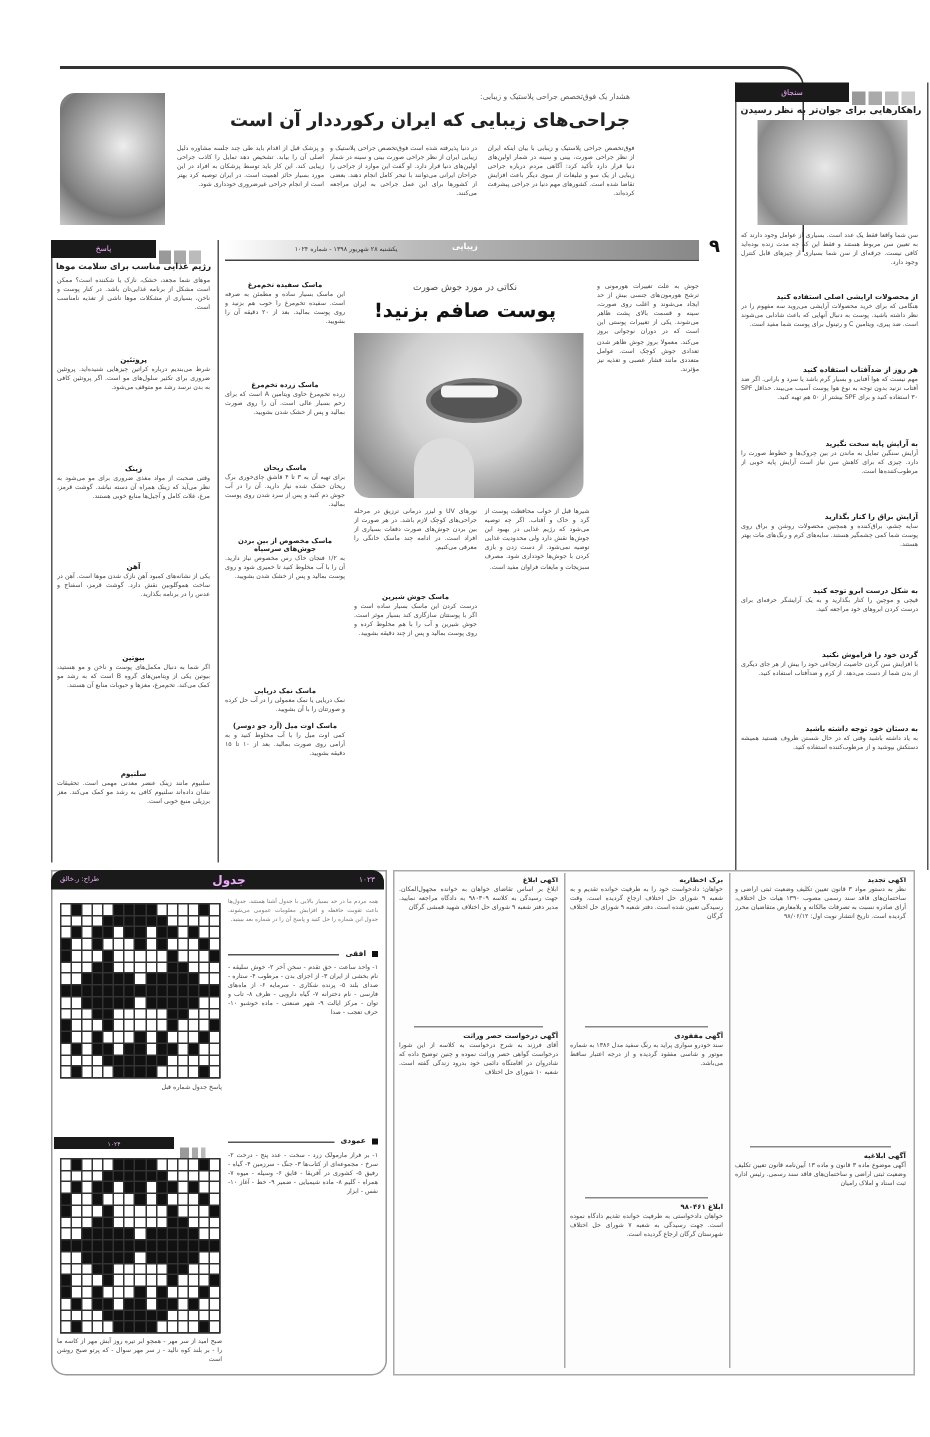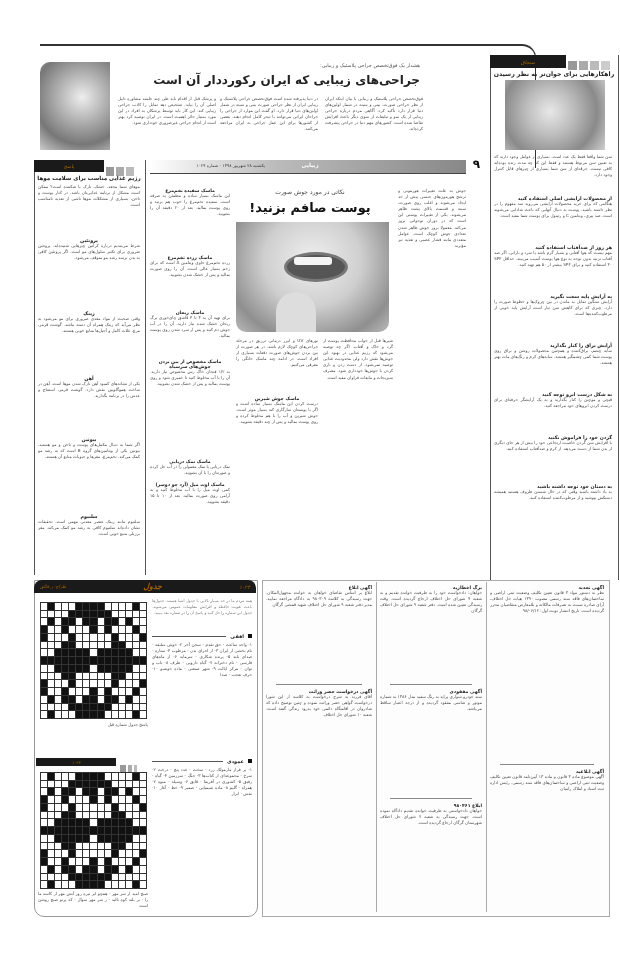--- a/index.html
+++ b/index.html
@@ -2,21 +2,21 @@
 <html><head>
 <meta charset="utf-8">
 <style>
   html,body{margin:0;padding:0;background:#fff;}
   body{width:620px;height:958px;position:relative;overflow:hidden;font-family:"DejaVu Sans",sans-serif;color:#222;direction:rtl;}
   .abs{position:absolute;}
   .txt{font-size:4.2px;line-height:6.1px;color:#444;text-align:justify;overflow:hidden;}
   .hd{font-weight:bold;text-align:center;color:#222;}
   .photo{background:linear-gradient(135deg,#d8d8d8,#9a9a9a 55%,#e4e4e4);}
   .sep{height:0;border-top:1px solid #888;}
-  .bar{background:#1a1a1a;color:#a16207;font-style:italic;}
+  .bar{background:#1a1a1a;color:#f0abfc;}
   .greys span{display:inline-block;width:9px;height:9px;margin-left:2px;background:#999;}
   .greys span:nth-child(2){background:#aaa}.greys span:nth-child(3){background:#bbb}.greys span:nth-child(4){background:#ccc}
   .grid{display:grid;border:1px solid #333;background:#333;gap:1px;}
   .grid div{background:#fff;font-size:3px;}
   .grid div.b{background:#111;}
 </style>
 </head>
 <body>
 
 <div class="abs" style="left:40px;top:44px;width:495px;height:122px;border-top:2px solid #333;border-right:1.5px solid #333;border-top-right-radius:14px;"></div>

